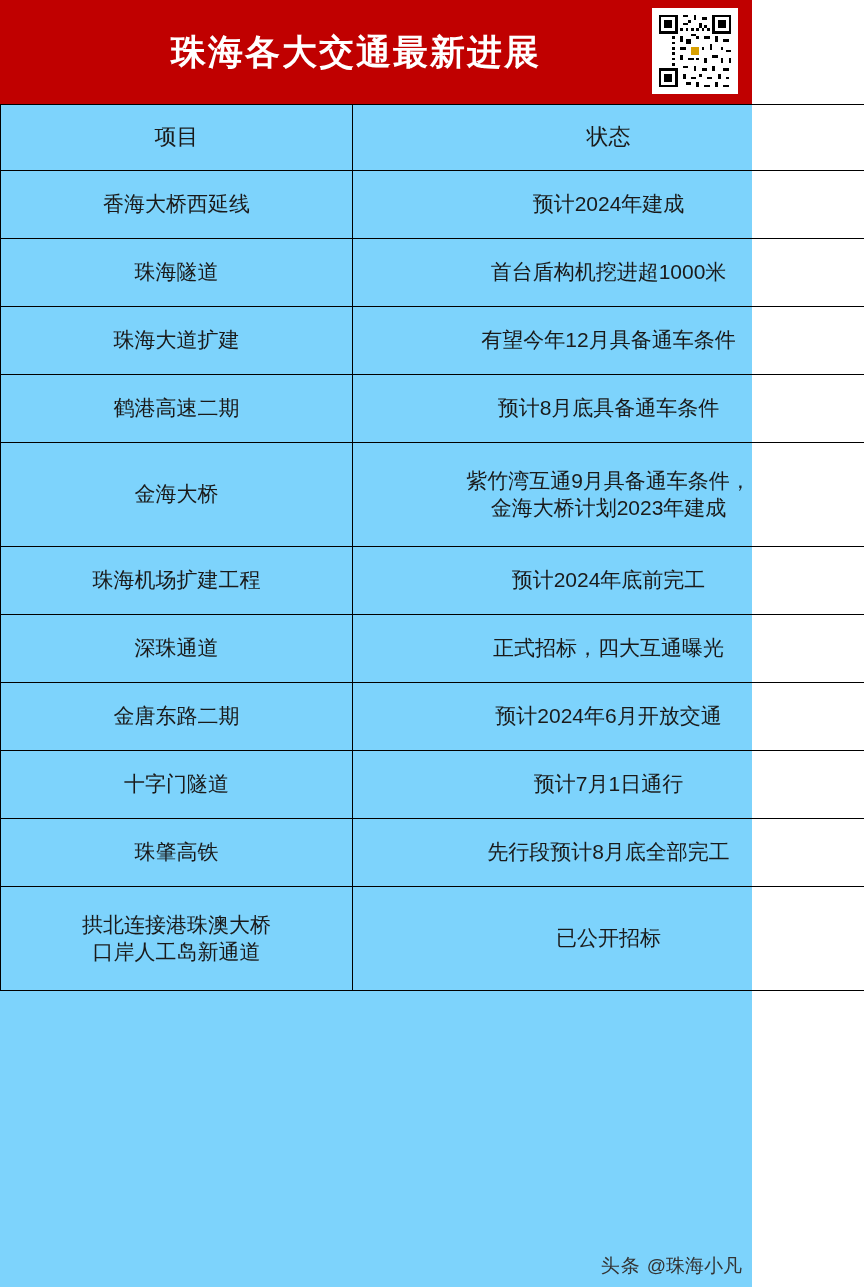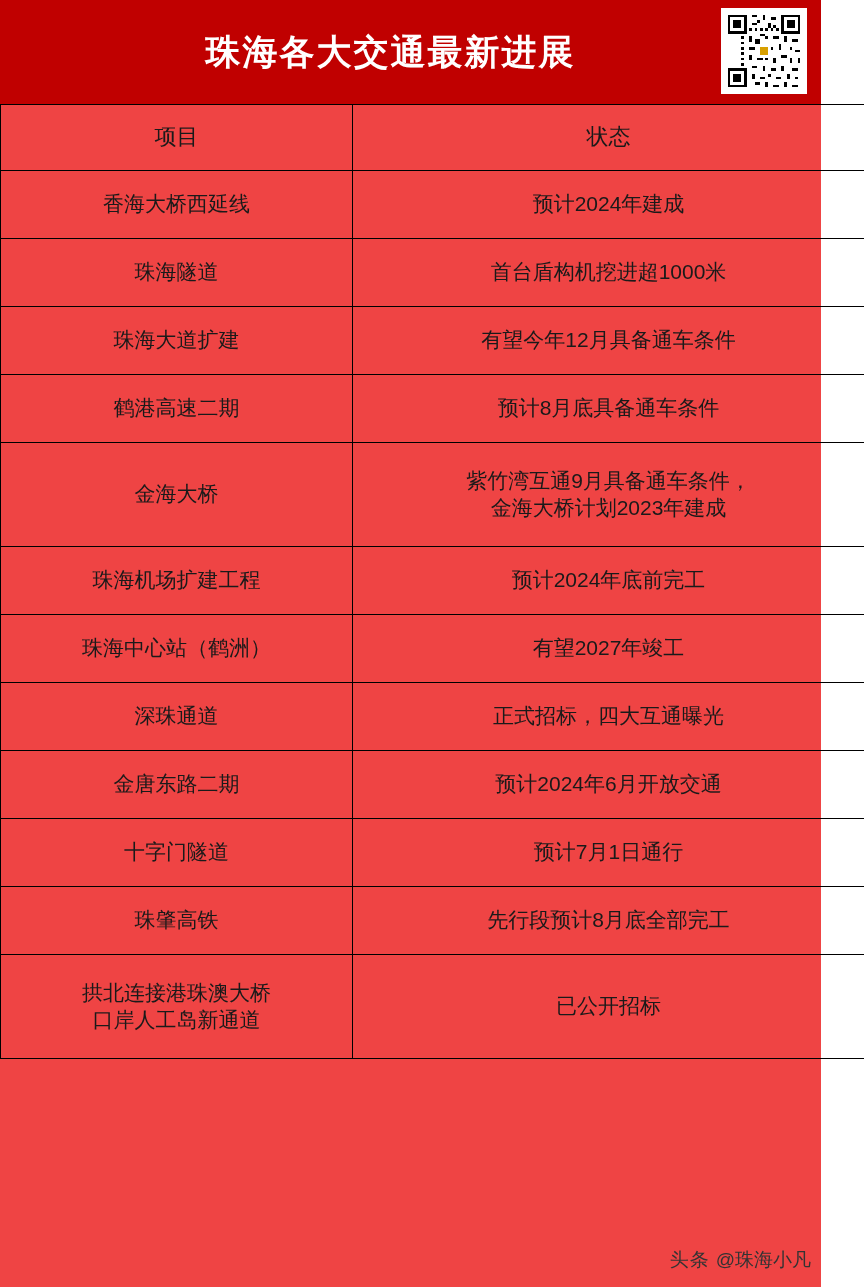--- a/index.html
+++ b/index.html
@@ -9,24 +9,24 @@
     background: #ffffff;
   }
   body {
     width: 864px;
     height: 1287px;
     font-family: "Liberation Sans", sans-serif;
     color: #1a1a1a;
     overflow: hidden;
   }
   .page {
-    width: 821px;
+    width: 752px;
     height: 1287px;
     position: relative;
-    background: #ef4444;
+    background: #7dd3fc;
   }
   
   .header {
     position: relative;
     height: 104px;
     background: #c00000;
     display: flex;
     align-items: center;
     justify-content: center;
   }
@@ -76,21 +76,21 @@
   .r-h56 td { height: 68px; }
   .r-h90 td { height: 104px; }
 
   .cell-multi {
     white-space: pre-line;
   }
   
   .watermark {
     position: absolute;
     right: 10px;
-    bottom: 14px;
+    bottom: 8px;
     display: flex;
     align-items: center;
     gap: 6px;
     font-size: 19px;
     color: #333333;
   }
   .wm-logo {
     display: inline-block;
     font-size: 19px;
     color: #333333;
@@ -219,24 +219,20 @@
         <tr class="r-h90">
           <td class="cell-multi">金海大桥</td>
           <td class="cell-multi">紫竹湾互通9月具备通车条件，
 金海大桥计划2023年建成</td>
         </tr>
         <tr class="r-h56">
           <td class="cell-multi">珠海机场扩建工程</td>
           <td class="cell-multi">预计2024年底前完工</td>
         </tr>
         <tr class="r-h56">
-          <td class="cell-multi">珠海中心站（鹤洲）</td>
-          <td class="cell-multi">有望2027年竣工</td>
-        </tr>
-        <tr class="r-h56">
           <td class="cell-multi">深珠通道</td>
           <td class="cell-multi">正式招标，四大互通曝光</td>
         </tr>
         <tr class="r-h56">
           <td class="cell-multi">金唐东路二期</td>
           <td class="cell-multi">预计2024年6月开放交通</td>
         </tr>
         <tr class="r-h56">
           <td class="cell-multi">十字门隧道</td>
           <td class="cell-multi">预计7月1日通行</td>

